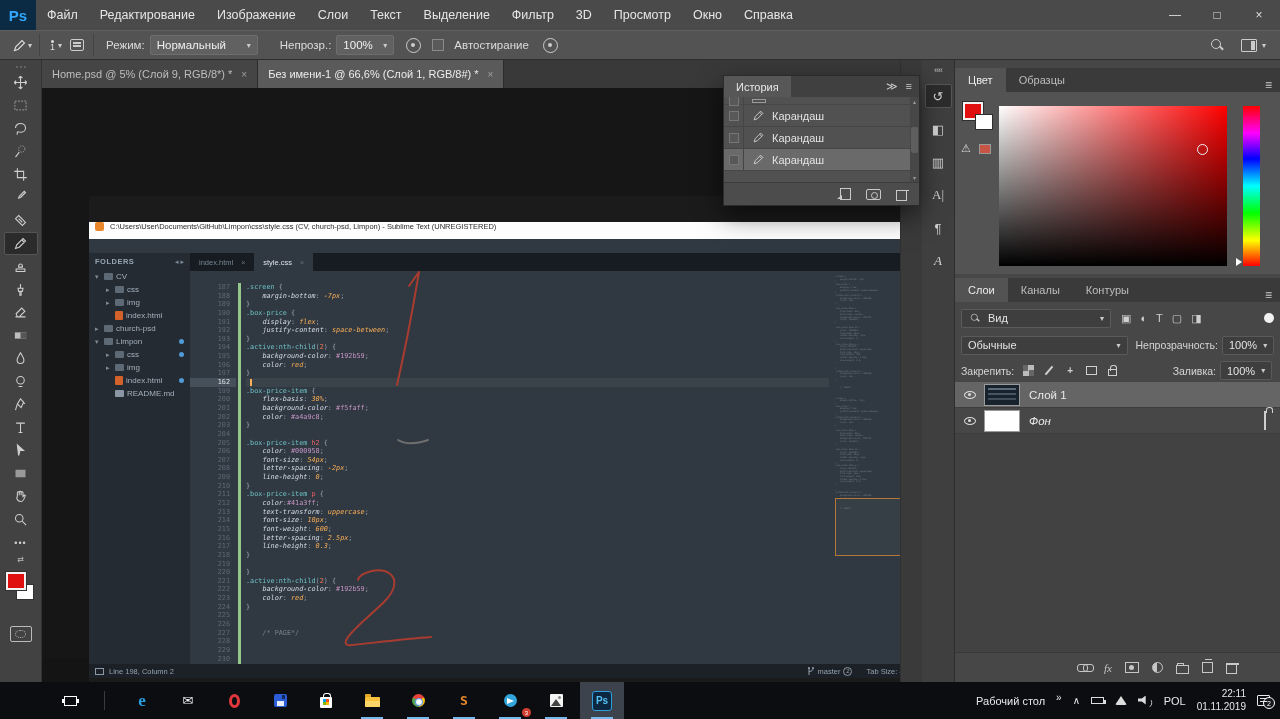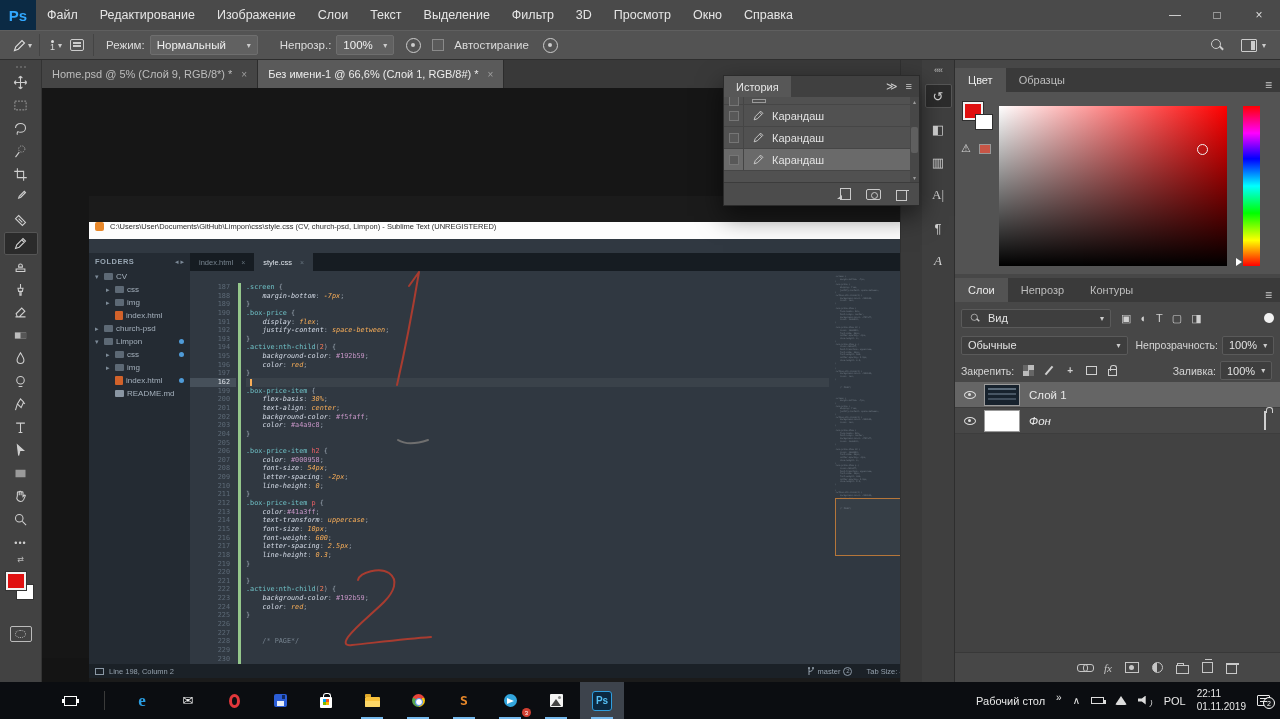--- a/index.html
+++ b/index.html
@@ -133,21 +133,21 @@
 .t-batt{width:13px;height:7px;border:1px solid #ddd;position:relative}
 .t-batt::after{content:"";position:absolute;right:-3px;top:1.5px;width:2px;height:4px;background:#ddd}
 .t-wifi{width:0;height:0;border-left:6px solid transparent;border-right:6px solid transparent;border-bottom:9px solid #ddd;border-radius:2px}
 .t-vol{width:11px;height:9px;background:#ddd;clip-path:polygon(0 32%,35% 32%,70% 0,70% 100%,35% 68%,0 68%)}
 .t-vol2{color:#ddd;font-size:8px;margin-left:1px}
 .t-kb{width:12px;height:8px;border:1px solid #ddd;border-radius:1px;position:relative}
 .t-kb::after{content:"";position:absolute;left:2px;bottom:1px;width:7px;height:1px;background:#ddd}
 .t-notif{width:13px;height:11px;border:1.5px solid #e8e8e8;border-radius:1px;position:relative}
 .t-notif::after{content:"";position:absolute;left:2px;top:2px;width:7px;height:1px;background:#e8e8e8;box-shadow:0 3px 0 #e8e8e8}
 .t-nbadge{position:absolute;right:-6px;bottom:-4px;width:12px;height:12px;border:1px solid #fff;border-radius:50%;background:#15171a;color:#fff;font-size:7px;display:flex;align-items:center;justify-content:center}
-.t-clock{line-height:1.25}
+.t-clock{text-align:right;line-height:1.25}
 
 #annot{position:absolute;left:0;top:0;width:1280px;height:719px;pointer-events:none;z-index:3}
 
 #ps-status{position:absolute;left:42px;top:658px;width:858px;height:24px;background:#3a3a3a;border-top:1px solid #2a2a2a;z-index:5;display:flex;align-items:center;font-size:11px}
 #zoom-box{margin-left:88px;width:104px;height:17px;background:#2f2f2f;border:1px solid #555;display:flex;align-items:center;padding:0 8px;color:#e3e3e3}
 #doc-box{margin-left:44px;width:300px;height:17px;display:flex;align-items:center;justify-content:center;color:#dcdcdc;border-right:1px solid #4a4a4a;position:relative}
 #doc-box .gt{position:absolute;right:6px;color:#bbb;font-size:10px}
 
 #history{position:absolute;left:723px;top:75px;width:197px;height:131px;background:#4f4f4f;z-index:20;box-shadow:0 10px 24px rgba(0,0,0,.55);border:1px solid #2b2b2b}
 #hist-head{height:21px;background:#404040;display:flex;align-items:center}
@@ -582,21 +582,20 @@
               <div class="cl">    <span class="tk-prop">display</span><span class="tk-pun">: </span><span class="tk-val">flex</span><span class="tk-pun">;</span></div>
               <div class="cl">    <span class="tk-prop">justify-content</span><span class="tk-pun">: </span><span class="tk-val">space-between</span><span class="tk-pun">;</span></div>
               <div class="cl"><span class="tk-pun">}</span></div>
               <div class="cl"><span class="tk-sel">.active</span><span class="tk-sel">:nth-child</span><span class="tk-pun">(</span><span class="tk-num">2</span><span class="tk-pun">)</span> <span class="tk-pun">{</span></div>
               <div class="cl">    <span class="tk-prop">background-color</span><span class="tk-pun">: </span><span class="tk-hex">#192b59</span><span class="tk-pun">;</span></div>
               <div class="cl">    <span class="tk-prop">color</span><span class="tk-pun">: </span><span class="tk-val">red</span><span class="tk-pun">;</span></div>
               <div class="cl"><span class="tk-pun">}</span></div>
               <div class="cl cur"><span class="cursor"></span></div>
               <div class="cl"><span class="tk-sel">.box-price-item</span> <span class="tk-pun">{</span></div>
               <div class="cl">    <span class="tk-prop">flex-basis</span><span class="tk-pun">: </span><span class="tk-val">30%</span><span class="tk-pun">;</span></div>
-              <div class="cl">    <span class="tk-prop">text-align</span><span class="tk-pun">: </span><span class="tk-val">center</span><span class="tk-pun">;</span></div>
               <div class="cl">    <span class="tk-prop">background-color</span><span class="tk-pun">: </span><span class="tk-hex">#f5faff</span><span class="tk-pun">;</span></div>
               <div class="cl">    <span class="tk-prop">color</span><span class="tk-pun">: </span><span class="tk-hex">#a4a9c8</span><span class="tk-pun">;</span></div>
               <div class="cl"><span class="tk-pun">}</span></div>
               <div class="cl"></div>
               <div class="cl"><span class="tk-sel">.box-price-item</span> <span class="tk-el">h2</span> <span class="tk-pun">{</span></div>
               <div class="cl">    <span class="tk-prop">color</span><span class="tk-pun">: </span><span class="tk-hex">#000958</span><span class="tk-pun">;</span></div>
               <div class="cl">    <span class="tk-prop">font-size</span><span class="tk-pun">: </span><span class="tk-val">54px</span><span class="tk-pun">;</span></div>
               <div class="cl">    <span class="tk-prop">letter-spacing</span><span class="tk-pun">: </span><span class="tk-val">-2px</span><span class="tk-pun">;</span></div>
               <div class="cl">    <span class="tk-prop">line-height</span><span class="tk-pun">: </span><span class="tk-val">0</span><span class="tk-pun">;</span></div>
               <div class="cl"><span class="tk-pun">}</span></div>
@@ -907,21 +906,21 @@
       <div id="cp-warn">⚠</div>
       <div id="cp-warn-sw"></div>
       <div id="cp-grad"></div>
       <div id="cp-ring"></div>
       <div id="cp-hue"></div>
       <div id="cp-hue-mark"></div>
     </div>
 
     <div class="ptabbar" id="layers-tabs">
       <div class="ptab active">Слои</div>
-      <div class="ptab">Непрозр</div>
+      <div class="ptab">Каналы</div>
       <div class="ptab">Контуры</div>
       <div class="pmenu">≡</div>
     </div>
 
     <div class="lrow" id="lp-filter">
       <span class="lp-box" style="width:150px">
         <span class="search-ico" style="transform:scale(.7)"></span>
         <span style="flex:1">Вид</span>
           <span class="chev">▾</span>
       </span>

